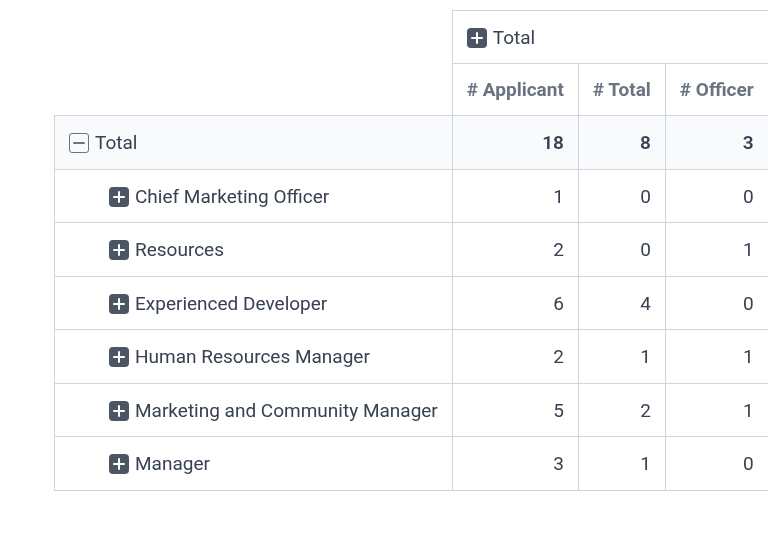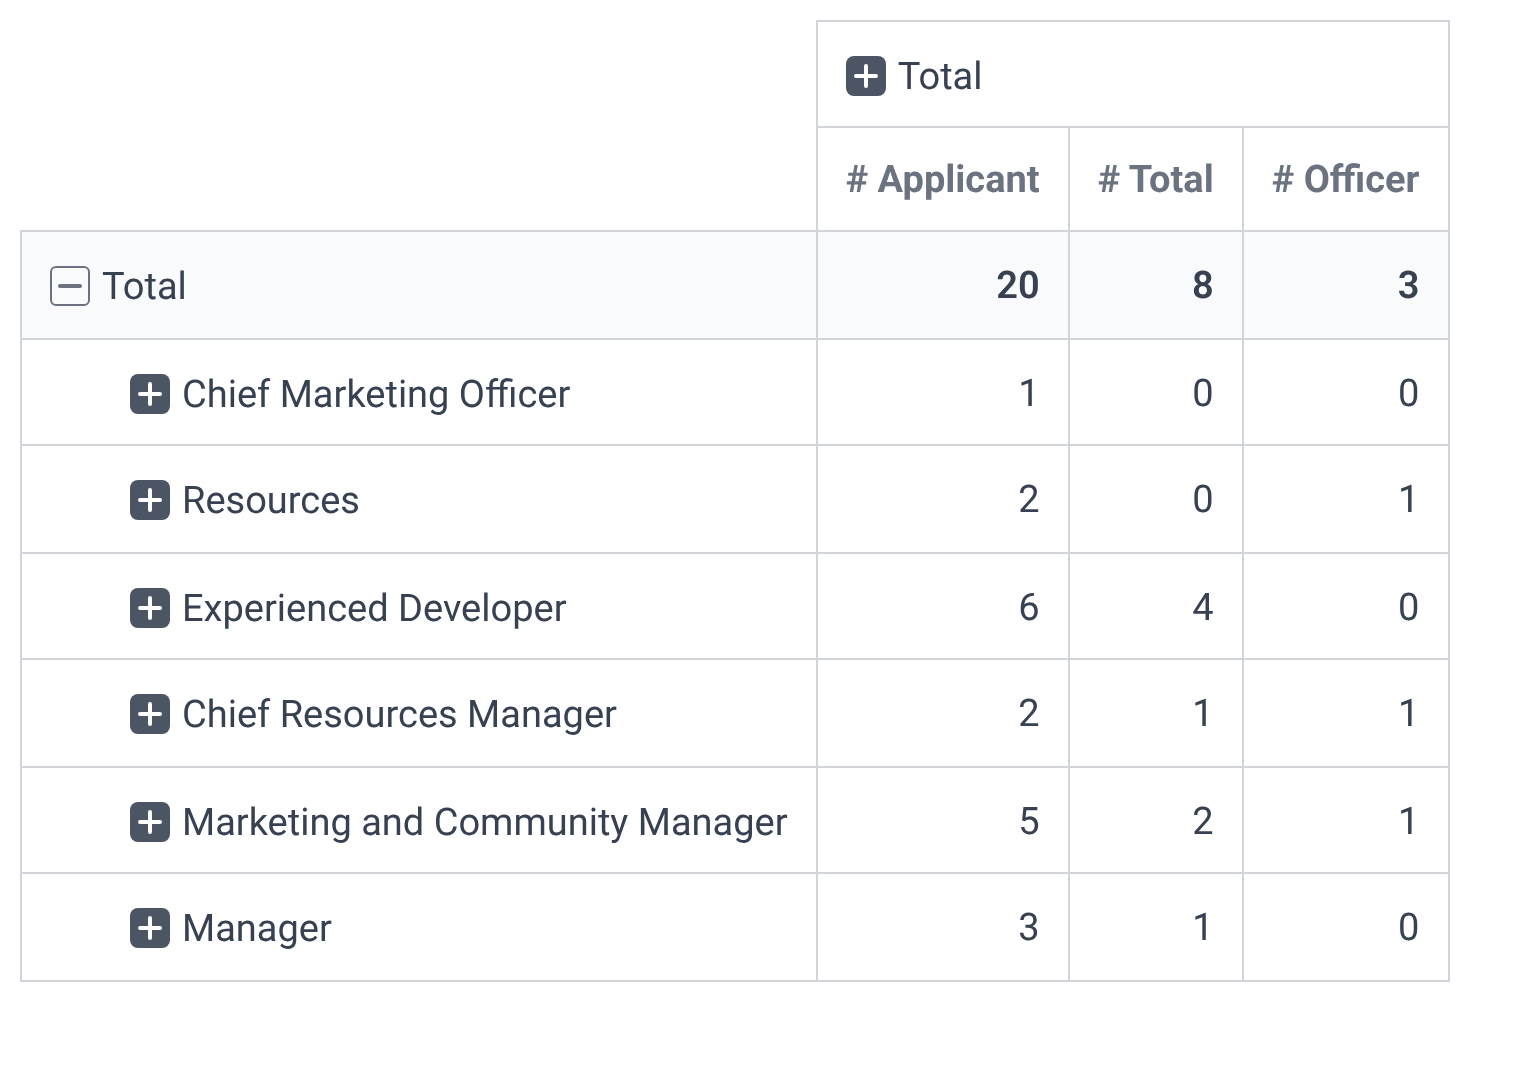--- a/index.html
+++ b/index.html
@@ -7,20 +7,21 @@
       margin: 0;
       padding: 10px;
       font-family: -apple-system, BlinkMacSystemFont, "Segoe UI", Roboto, "Helvetica Neue", Arial, sans-serif;
       font-size: 19px;
       color: #374151;
       background: #fff;
     }
     table {
       border-collapse: collapse;
       width: auto;
+      margin-left: 44px;
     }
     td, th {
       border: 1px solid #d1d5db;
       padding: 0;
       font-weight: 400;
       text-align: left;
       vertical-align: middle;
     }
     .noborder-tl {
       border-top: none;
@@ -115,21 +116,21 @@
     <td class="col-header"># Officer</td>
   </tr>
   <tr class="row-total">
     <td class="row-label-cell">
       <span class="minus-box">
         <svg viewBox="0 0 12 12">
               <path d="M1 6h10" stroke="#6b7280" stroke-width="2" stroke-linecap="round"></path>
             </svg>
       </span><span class="label-txt">Total</span>
     </td>
-    <td class="num-cell">20</td>
+    <td class="num-cell">18</td>
     <td class="num-cell">8</td>
     <td class="num-cell">3</td>
   </tr>
 
   <tr>
     <td class="row-label-cell">
       <span class="indent"></span><span class="icon-box">
             <svg viewBox="0 0 12 12">
               <path d="M6 1v10M1 6h10" stroke="#fff" stroke-width="2" stroke-linecap="round"></path>
             </svg>
@@ -165,21 +166,21 @@
     <td class="num-cell">4</td>
     <td class="num-cell">0</td>
   </tr>
 
   <tr>
     <td class="row-label-cell">
       <span class="indent"></span><span class="icon-box">
             <svg viewBox="0 0 12 12">
               <path d="M6 1v10M1 6h10" stroke="#fff" stroke-width="2" stroke-linecap="round"></path>
             </svg>
-          </span><span class="label-txt">Chief Resources Manager</span>
+          </span><span class="label-txt">Human Resources Manager</span>
     </td>
     <td class="num-cell">2</td>
     <td class="num-cell">1</td>
     <td class="num-cell">1</td>
   </tr>
 
   <tr>
     <td class="row-label-cell">
       <span class="indent"></span><span class="icon-box">
             <svg viewBox="0 0 12 12">

